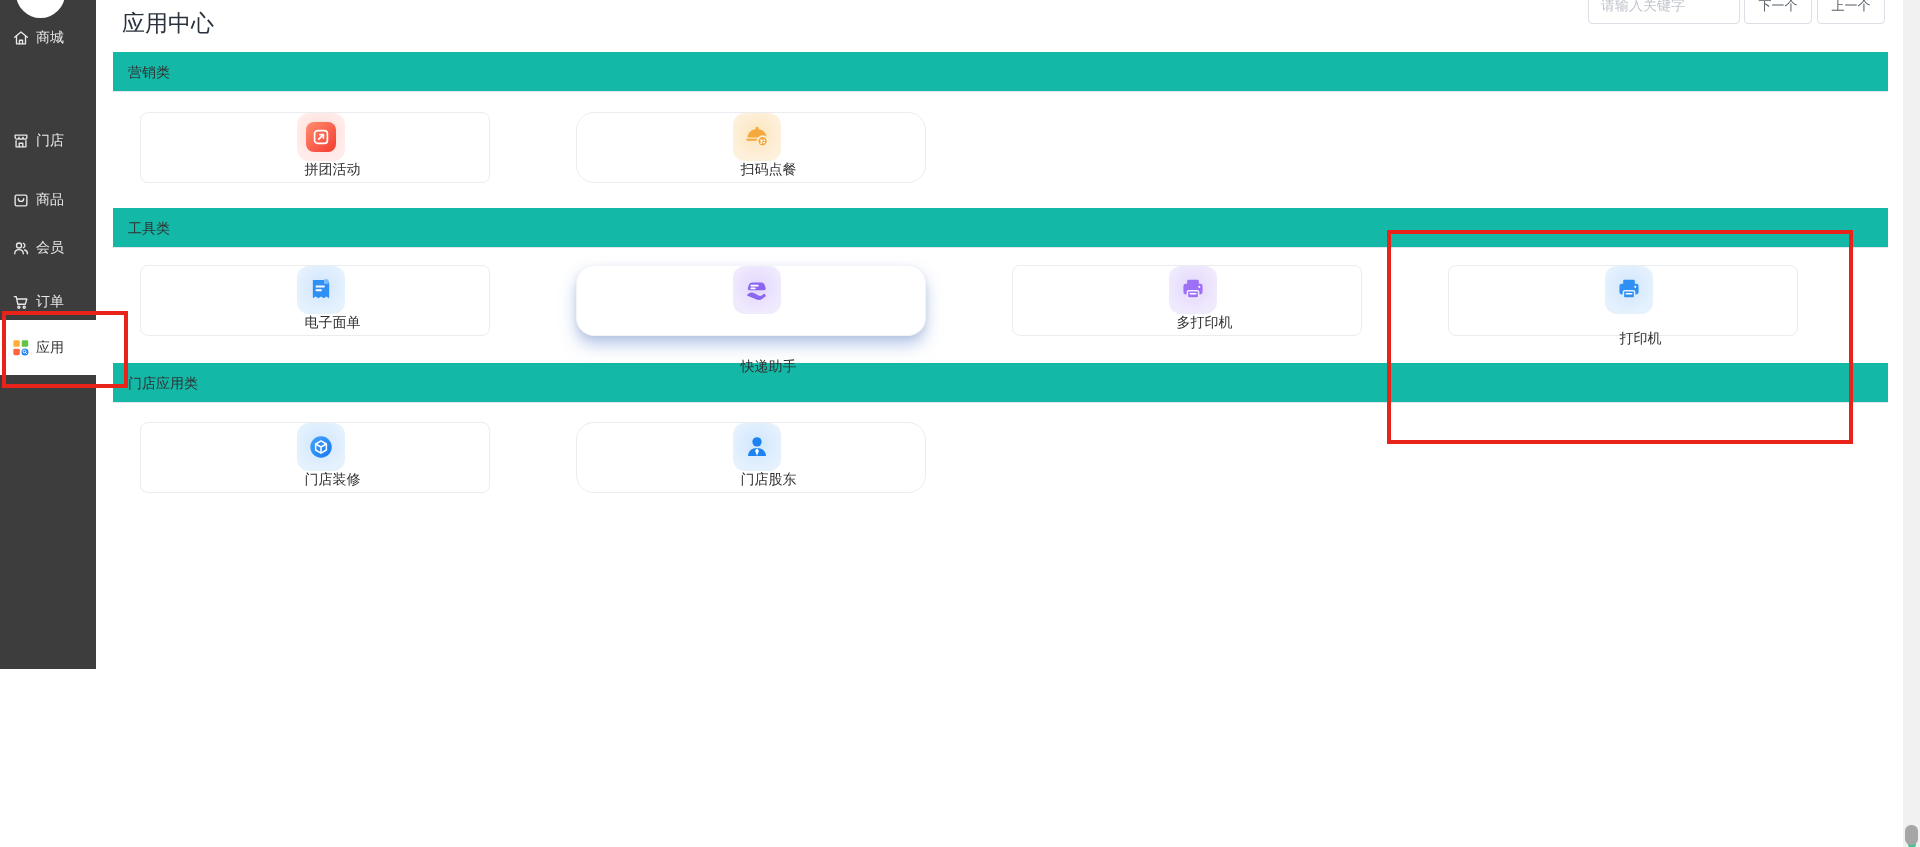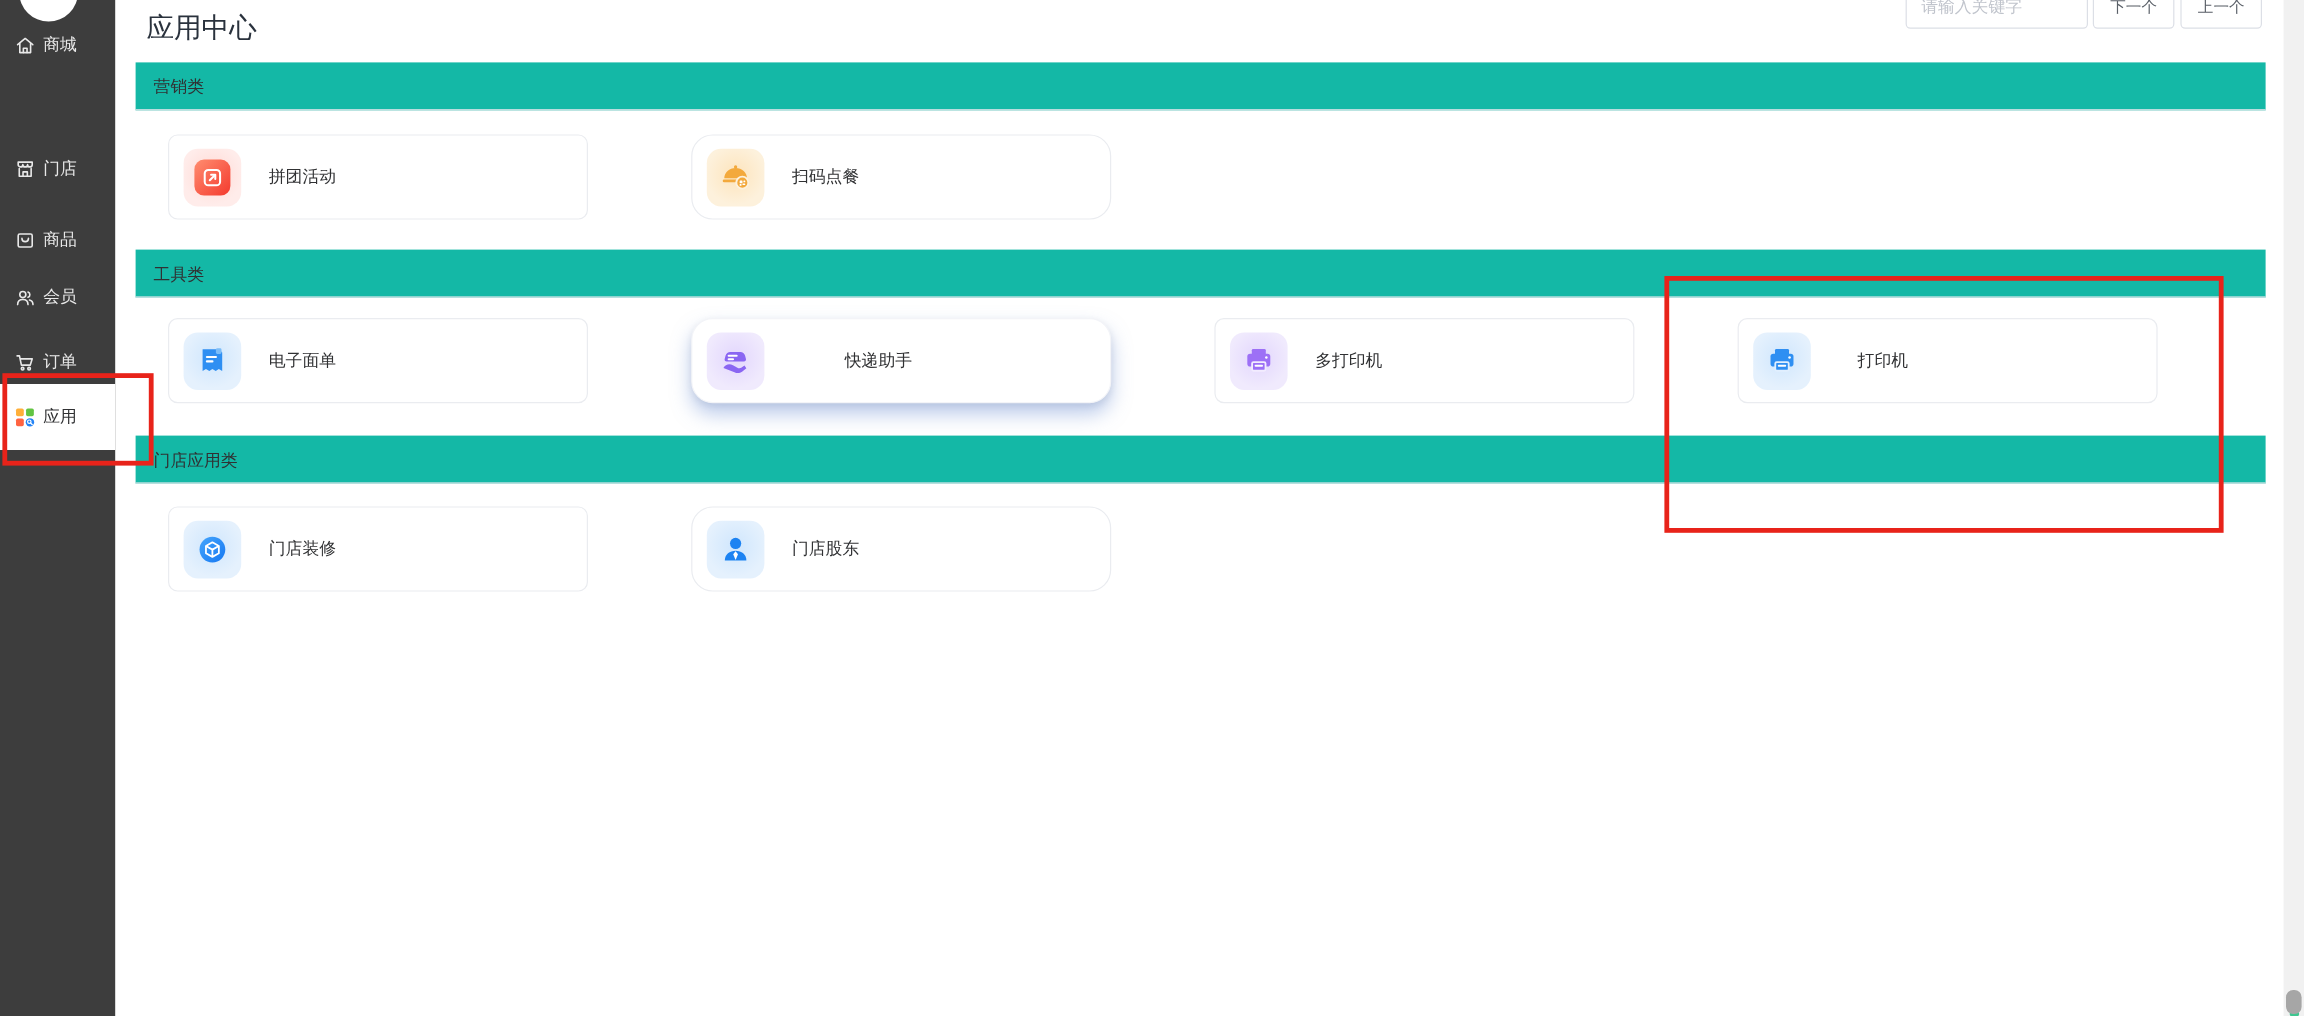--- a/index.html
+++ b/index.html
@@ -1,21 +1,21 @@
 <!DOCTYPE html>
 <html><head>
 <meta charset="utf-8">
 <style>
   * { margin:0; padding:0; box-sizing:border-box; }
   html,body { width:1920px; height:847px; }
   body { font-family:"Liberation Sans","DejaVu Sans",sans-serif; background:#fff; }
   .screen { position:relative; width:1920px; height:847px; overflow:hidden; background:#fff; }
 
   
-  .sidebar { position:absolute; left:0; top:0; width:96px; height:847px; background:#3d3d3d; z-index:5; }
+  .sidebar { position:absolute; left:0; top:0; width:96px; height:669px; background:#3d3d3d; z-index:5; }
   .avatar { position:absolute; left:16px; top:-31px; width:49px; height:49px; border-radius:50%; background:#fff; }
   .side-item { position:absolute; left:0; width:96px; height:26px; display:flex; align-items:center; padding-left:11px; color:#e8e8e8; font-size:14px; cursor:pointer; }
   .side-item .s-ico { width:19px; height:19px; margin-right:6px; display:inline-flex; align-items:center; justify-content:center; flex:0 0 auto; }
   .side-item.sel { top:320px; height:55px; background:#fff; color:#303133; }
   .it-mall  { top:25px; }
   .it-store { top:128px; }
   .it-goods { top:187px; }
   .it-member{ top:235px; }
   .it-order { top:289px; }
 
@@ -24,21 +24,21 @@
   .finder-input::placeholder { color:#c0c4cc; }
   .finder-btn { position:absolute; top:-14px; height:38px; width:68px; border:1px solid #dcdfe6; border-radius:4px; background:#fff; color:#5a6068; font-size:13px; cursor:pointer; z-index:6; font-family:inherit; padding-top:10px; text-align:center; }
   .btn-next { left:1744px; }
   .btn-prev { left:1817px; }
 
   
   .page-title { position:absolute; left:122px; top:8px; font-size:23px; color:#2a323d; font-weight:400; }
   .band { position:absolute; left:113px; width:1775px; height:40px; background:#14b8a6; border-bottom:1px solid #e3e6ec; font-size:14px; color:#303133; line-height:40px; padding-left:15px; }
   .band-1 { top:52px; } .band-2 { top:208px; } .band-3 { top:363px; }
 
-  .card { position:absolute; width:350px; height:71px; background:#fff; border:1px solid #eaecf0; border-radius:8px; display:flex; align-items:center; padding-left:12px; cursor:pointer; }
+  .card { position:absolute; width:350px; height:71px; background:#fff; border:1px solid #eaecf0; border-radius:8px; display:flex; align-items:center; padding-left:12px; cursor:pointer;flex-direction:column; }
   .card-label { margin-left:23px; font-size:14px; color:#303133; }
   .r1 { top:112px; } .r2 { top:265px; } .r3 { top:422px; }
   .c1 { left:140px; } .c2 { left:576px;border-radius:18px; } .c3 { left:1012px; } .c4 { left:1448px;gap:16px; }
   .card.hovered { border-color:#f3f4f8; box-shadow:0 2px 6px rgba(0,0,0,.06), 0 9px 16px rgba(120,152,216,.5);gap:44px; }
 
   .icon-box { width:48px; height:48px; border-radius:12px; display:flex; align-items:center; justify-content:center; flex:0 0 auto; }
   .bg-pink   { background:radial-gradient(circle at 50% 45%, #ffd9d4 0%, #ffecea 70%); }
   .bg-orange { background:radial-gradient(circle at 50% 45%, #fde4bc 0%, #fdf1dc 70%); }
   .bg-blue   { background:radial-gradient(circle at 50% 45%, #cfe6fd 0%, #e5f1fd 70%); }
   .bg-purple { background:radial-gradient(circle at 50% 45%, #e2d6fd 0%, #f0eafd 70%); }

